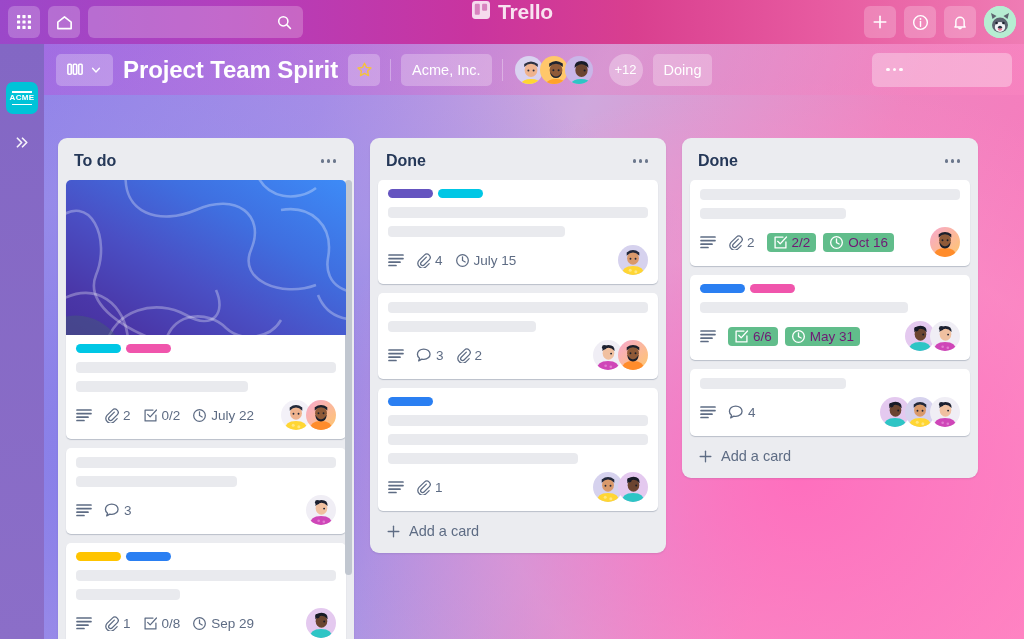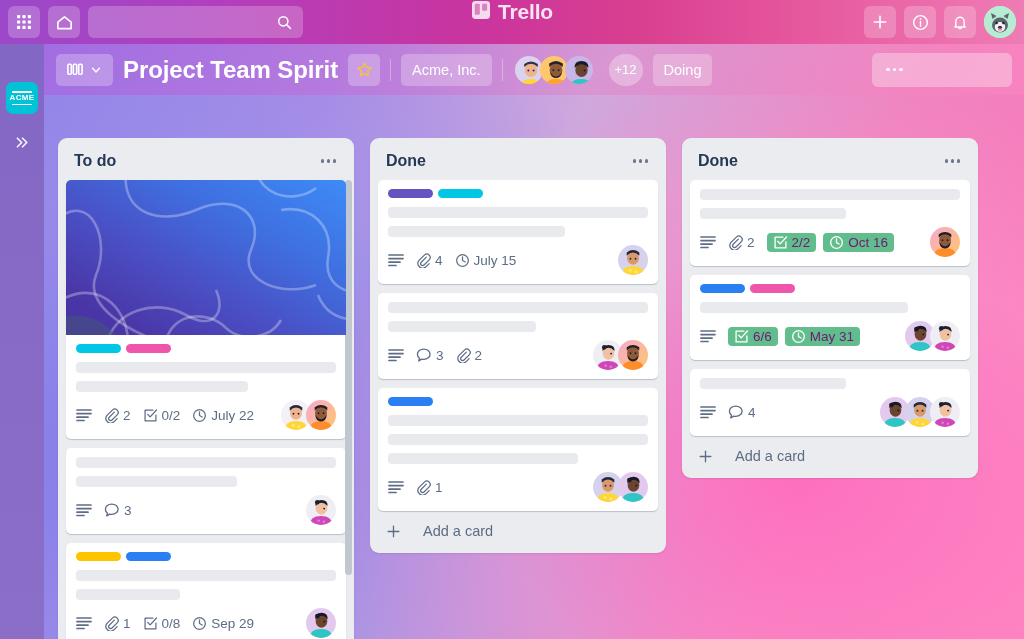--- a/index.html
+++ b/index.html
@@ -152,21 +152,21 @@
   }
   .badge.green svg { stroke: #fff; }
   .avatars { margin-left: auto; display: flex; align-items: center; }
   .av {
     width: 30px; height: 30px; border-radius: 50%; overflow: hidden;
     margin-left: -5px; flex-shrink: 0;
   }
   .av:first-child { margin-left: 0; }
 
   .add-card {
-    display: flex; align-items: center; gap: 22px;
+    display: flex; align-items: center; gap: 8px;
     color: #5e6c84; font-size: 14.5px; padding: 12px 8px 6px 8px;
   }
 
   .list-scrollbar {
     position: absolute; right: 2px; top: 42px; width: 7px;
     border-radius: 4px; background: #c1c7d0;
   }
   svg { display: block; }
 </style>
 </head>

